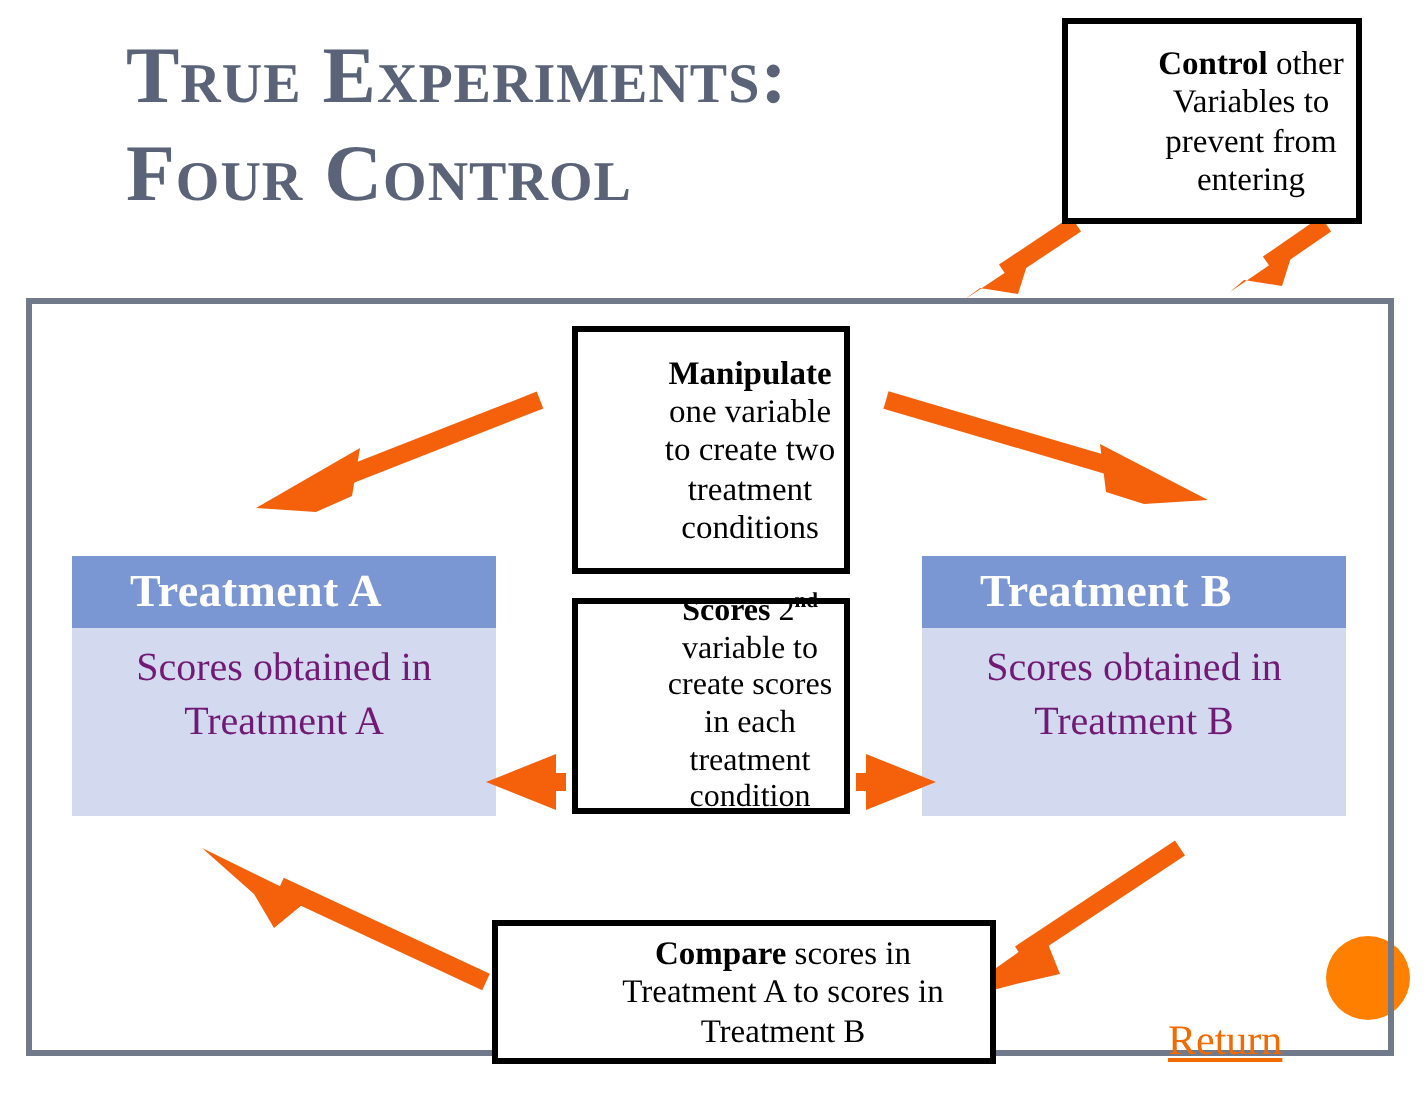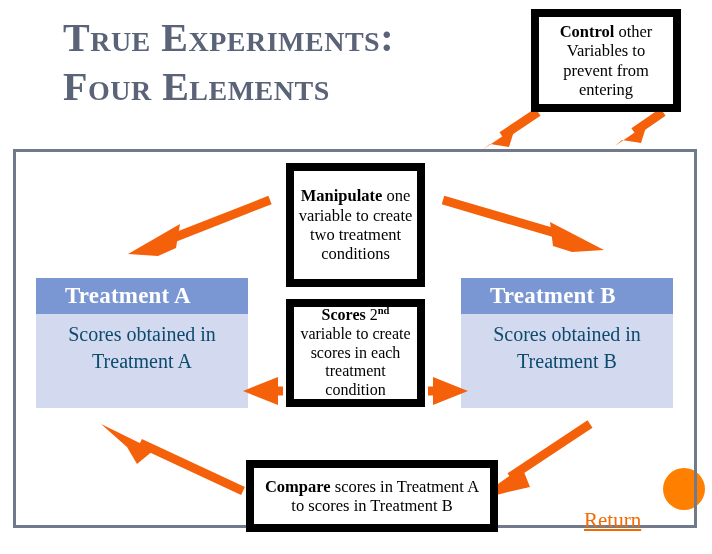--- a/index.html
+++ b/index.html
@@ -41,31 +41,32 @@
     width: 684px;
     height: 379px;
     border: 3px solid #717a8a;
     box-sizing: border-box;
     background: transparent;
   }
 
   
   .note {
     position: absolute;
-    border: 8px solid #000000;
+    border: 3px solid #000000;
     box-sizing: border-box;
     background: #ffffff;
     color: #000000;
     font-family: "Liberation Serif", "DejaVu Serif", serif;
     text-align: center;
     display: flex;
     align-items: center;
     justify-content: center;
     line-height: 1.17;
     z-index: 40;
+    padding-left: 39px;
   }
   .note .inner { padding: 2px 4px; width: 100%; }
   .note b { font-weight: bold; }
 
   #note-control {
     left: 531px; top: 9px; width: 150px; height: 103px;
     font-size: 16.5px;
   }
   #note-manipulate {
     left: 286px; top: 163px; width: 139px; height: 124px;
@@ -95,21 +96,21 @@
     font-size: 23px;
     height: 36px;
     line-height: 36px;
     padding-left: 29px;
     box-sizing: border-box;
     font-family: "Liberation Serif", "DejaVu Serif", serif;
     letter-spacing: 0.2px;
   }
   .treatment .body {
     background: #d3d9ef;
-    color: #0c4a6e;
+    color: #701a75;
     height: 94px;
     box-sizing: border-box;
     font-size: 20px;
     text-align: center;
     padding-top: 7px;
     line-height: 1.33;
     font-family: "Liberation Serif", "DejaVu Serif", serif;
   }
   #treatment-a { left: 36px; }
   #treatment-b { left: 461px; }
@@ -156,21 +157,21 @@
     z-index: 36;
   }
 </style>
 </head>
 <body>
 
 <div id="slide">
 
   <div id="title">
     <span class="line">True Experiments:</span>
-    <span class="line">Four Elements</span>
+    <span class="line">Four Control</span>
   </div>
 
   <div id="frame"></div>
 
   <div class="treatment" id="treatment-a">
     <div class="head">Treatment A</div>
     <div class="body">Scores obtained in Treatment A</div>
   </div>
 
   <div class="treatment" id="treatment-b">

